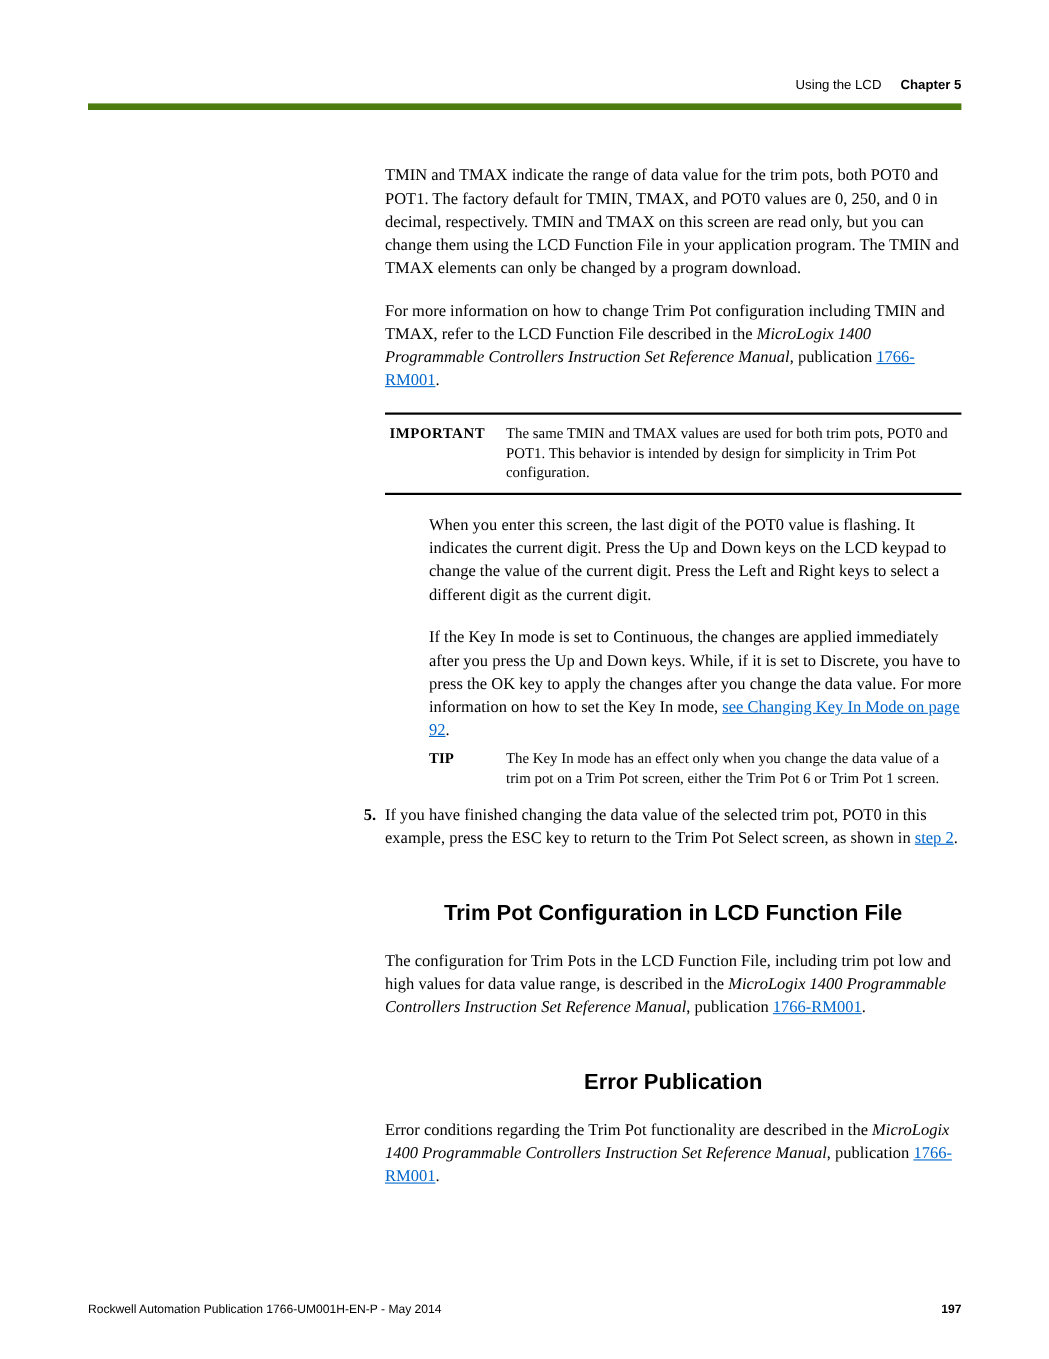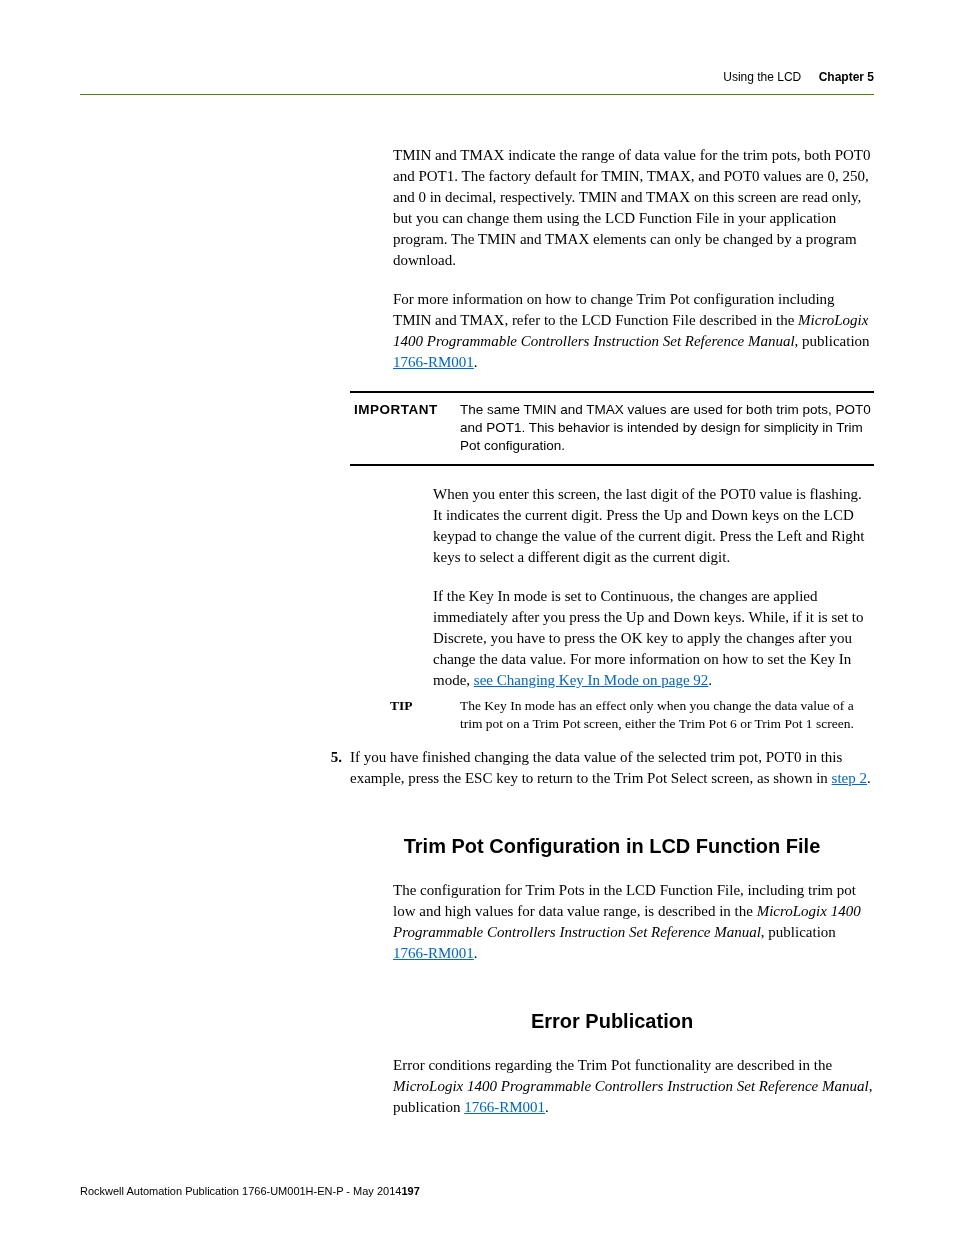--- a/index.html
+++ b/index.html
@@ -14,44 +14,43 @@
   .page {
     padding: 70px 80px 40px 80px;
     height: 100%;
     position: relative;
   }
   .header {
     text-align: right;
     font-family: Arial, Helvetica, sans-serif;
     font-size: 12px;
     padding-bottom: 10px;
-    border-bottom: 1px solid #4d7c0f;
+    border-bottom: 6px solid #4d7c0f;
     margin-bottom: 50px;
   }
   .header .section { font-weight: normal; }
   .header .chapter { font-weight: bold; margin-left: 14px; }
   .content-col {
     margin-left: 270px;
   }
   .para {
     font-size: 15px;
     line-height: 1.4;
     margin-bottom: 18px;
     text-align: left;
-    margin-left: 43px;
   }
   .italic { font-style: italic; }
   .link { color: #0066cc; text-decoration: underline; }
   .callout {
     border-top: 2px solid #000;
     border-bottom: 2px solid #000;
     display: flex;
     padding: 8px 0;
     margin: 18px 0 18px 0;
-    font-family: Liberation Sans, sans-serif;
+    font-family: Liberation Serif, serif;
     font-size: 13.5px;
     line-height: 1.35;
   }
   .callout .label {
     font-weight: bold;
     letter-spacing: 0.5px;
     width: 110px;
     flex-shrink: 0;
     padding-left: 4px;
   }
@@ -96,20 +95,21 @@
   }
   .wide-col {
     margin-left: 270px;
   }
   .footer {
     position: absolute;
     bottom: 38px;
     left: 80px;
     right: 80px;
     display: flex;
+    justify-content: space-between;
     font-family: Arial, Helvetica, sans-serif;
     font-size: 11px;
   }
   .footer .pg { font-weight: bold; }
 </style>
 </head>
 <body>
 
 <div class="page">
   <div class="header">

